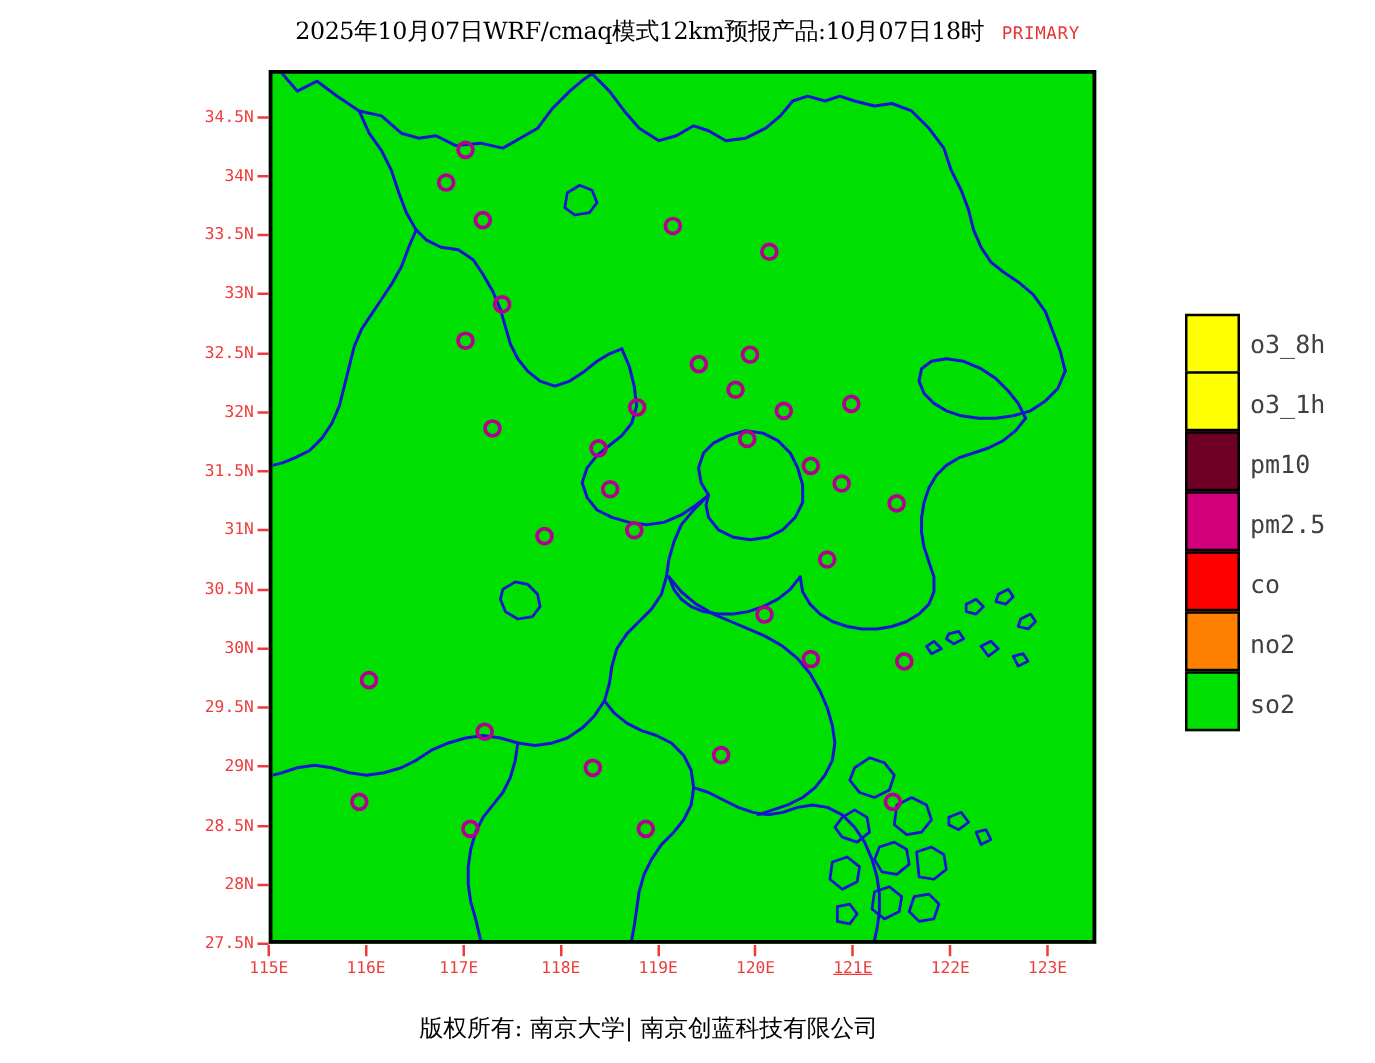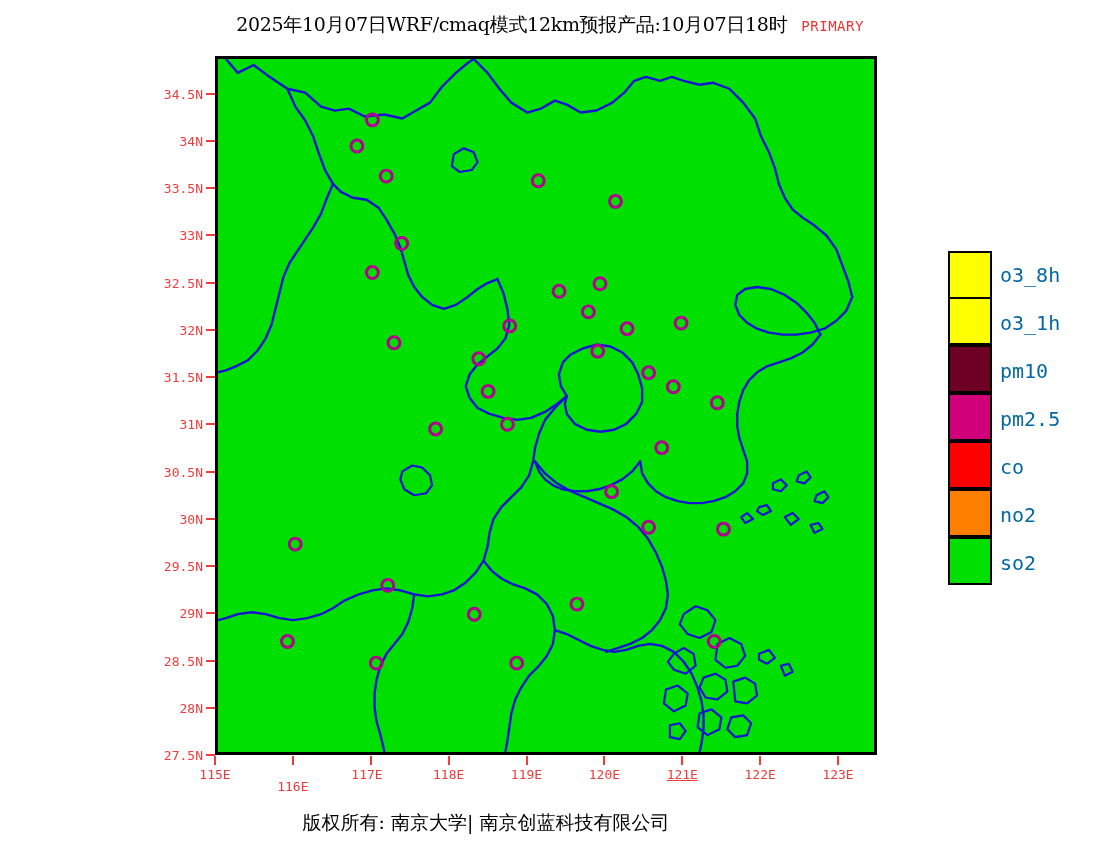--- a/index.html
+++ b/index.html
@@ -122,35 +122,36 @@
     border: 2px solid #000000;
     box-sizing: border-box;
   }
   .legend-label {
     position: absolute;
     left: 52px;
     top: 50%;
     transform: translateY(-50%);
     font-family: "DejaVu Sans Mono", monospace;
     font-size: 20px;
-    color: #0369a1;
+    color: #404040;
     white-space: nowrap;
   }
 
   
   #footer {
     position: absolute;
     left: 0;
     top: 810px;
     width: 972px;
     text-align: center;
     font-family: "DejaVu Serif", serif;
     font-size: 19px;
     color: #000000;
     white-space: nowrap;
+    padding-left: 33px;
   }
 </style>
 </head>
 <body>
 
 <div id="title-bar">
   <span id="title-main">2025年10月07日WRF/cmaq模式12km预报产品:10月07日18时</span><span id="title-primary">PRIMARY</span>
 </div>
 
 <div id="map-panel">
@@ -337,21 +338,21 @@
     <div class="tick-y" style="top: 707.77px;"></div>
     <div class="y-label-wrap" style="top: 755px;">
       <div class="axis-label y-label">27.5N</div>
     </div>
     <div class="tick-y" style="top: 755px;"></div>
   </div>
 
 <div id="x-axis">
     <div class="axis-label x-label" style="left: 215px; top: 767px;">115E</div>
     <div class="tick-x" style="left: 215px;"></div>
-    <div class="axis-label x-label" style="left: 292.882px; top: 767px; margin-top: 12px;">116E</div>
+    <div class="axis-label x-label" style="left: 292.882px; top: 767px;">116E</div>
     <div class="tick-x" style="left: 292.882px;"></div>
     <div class="axis-label x-label" style="left: 367px; top: 767px;">117E</div>
     <div class="tick-x" style="left: 370.765px;"></div>
     <div class="axis-label x-label" style="left: 448.647px; top: 767px;">118E</div>
     <div class="tick-x" style="left: 448.647px;"></div>
     <div class="axis-label x-label" style="left: 526.529px; top: 767px;">119E</div>
     <div class="tick-x" style="left: 526.529px;"></div>
     <div class="axis-label x-label" style="left: 604.412px; top: 767px;">120E</div>
     <div class="tick-x" style="left: 604.412px;"></div>
     <div class="axis-label x-label" style="left: 682.294px; top: 767px; text-decoration: underline;">121E</div>

